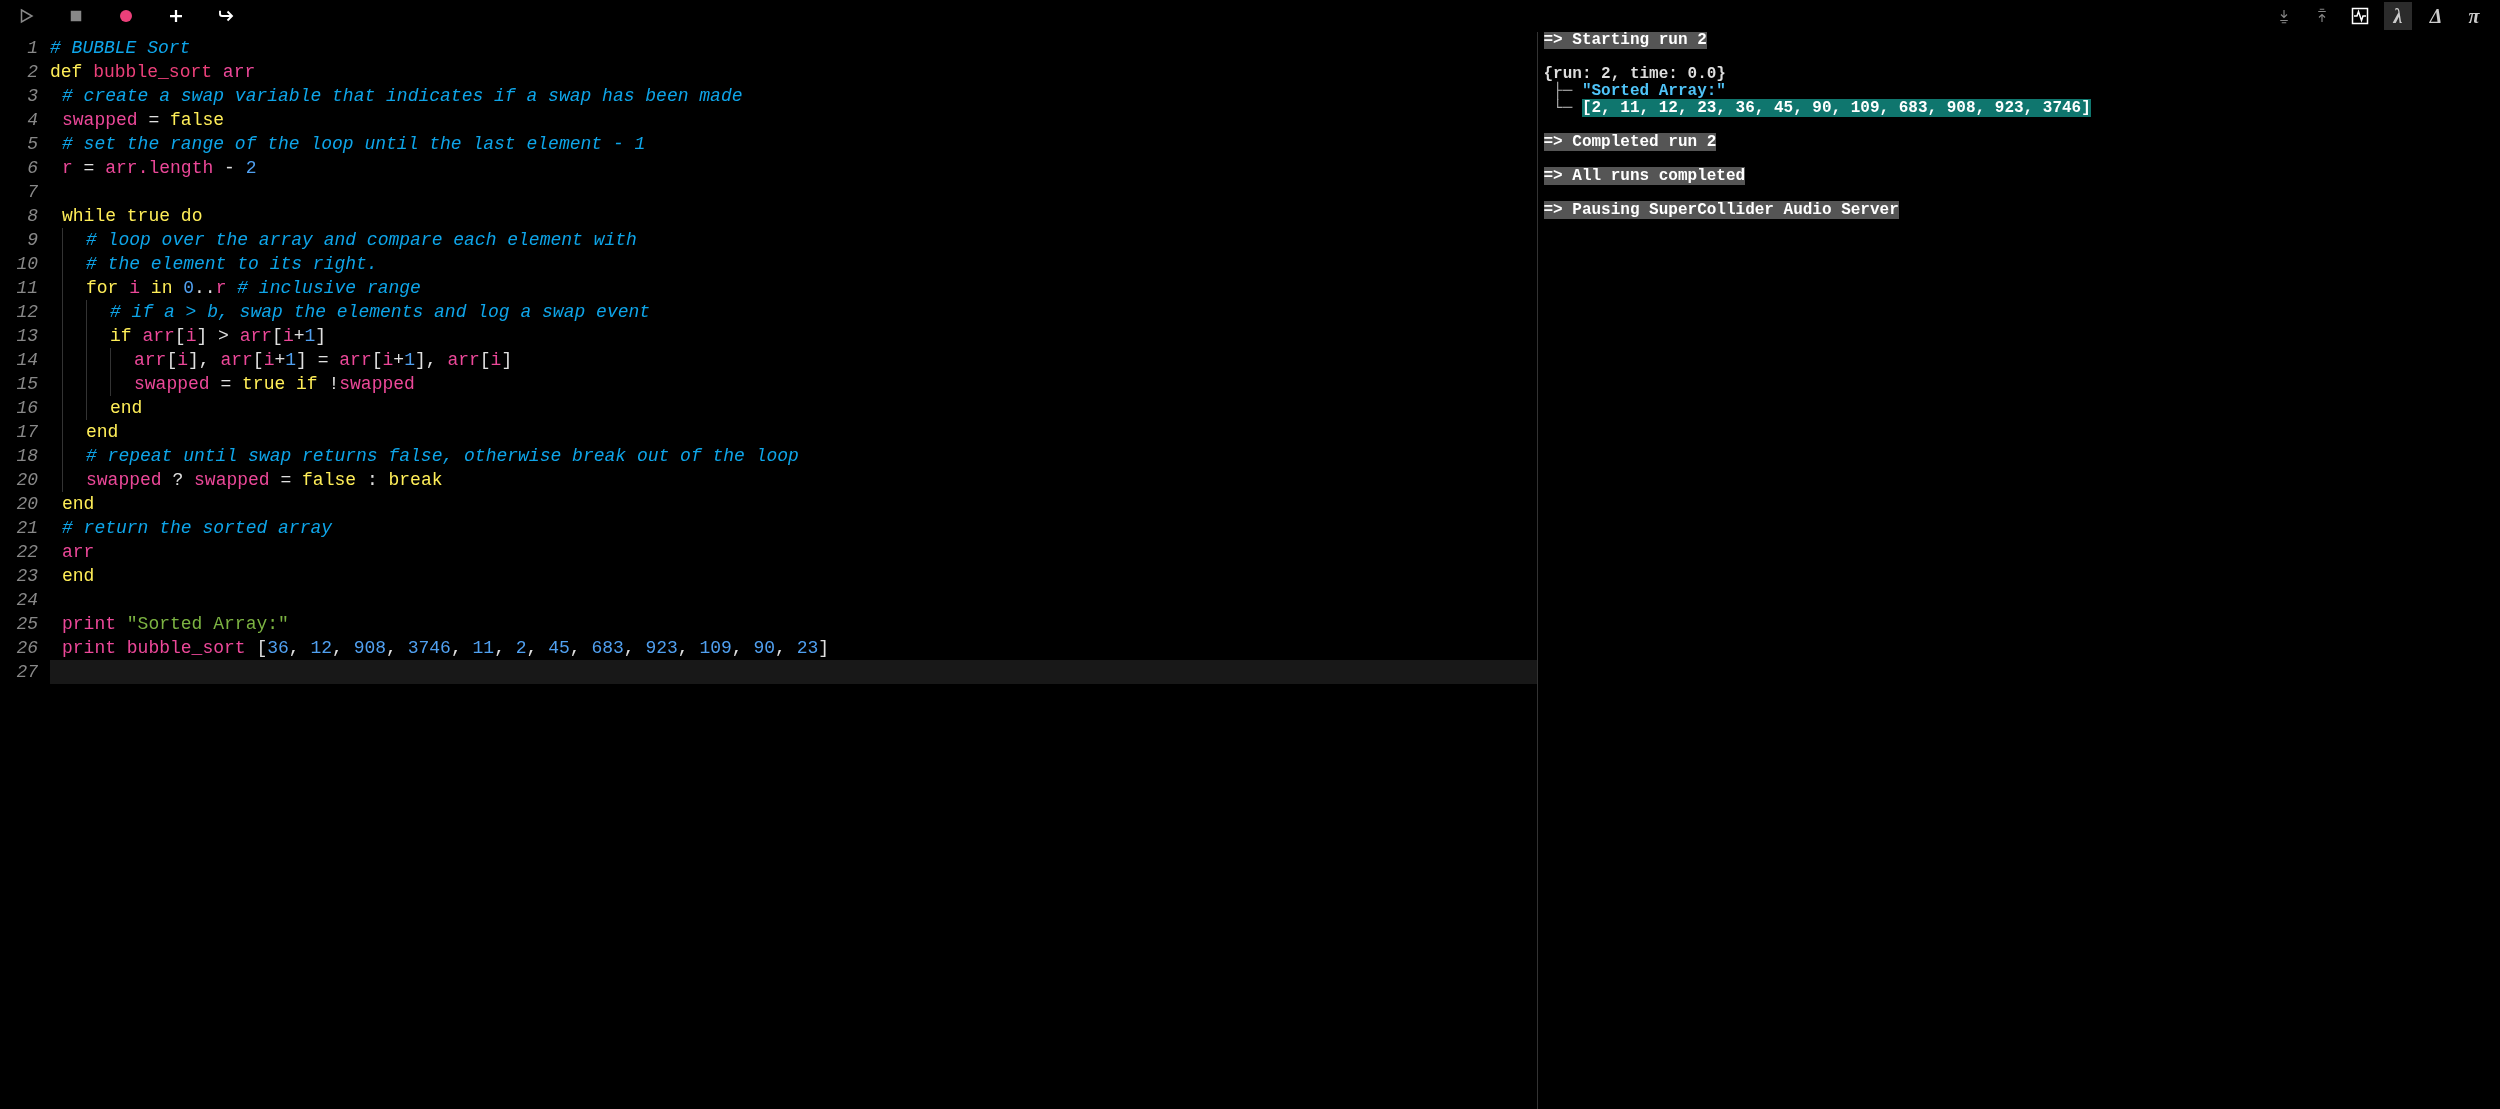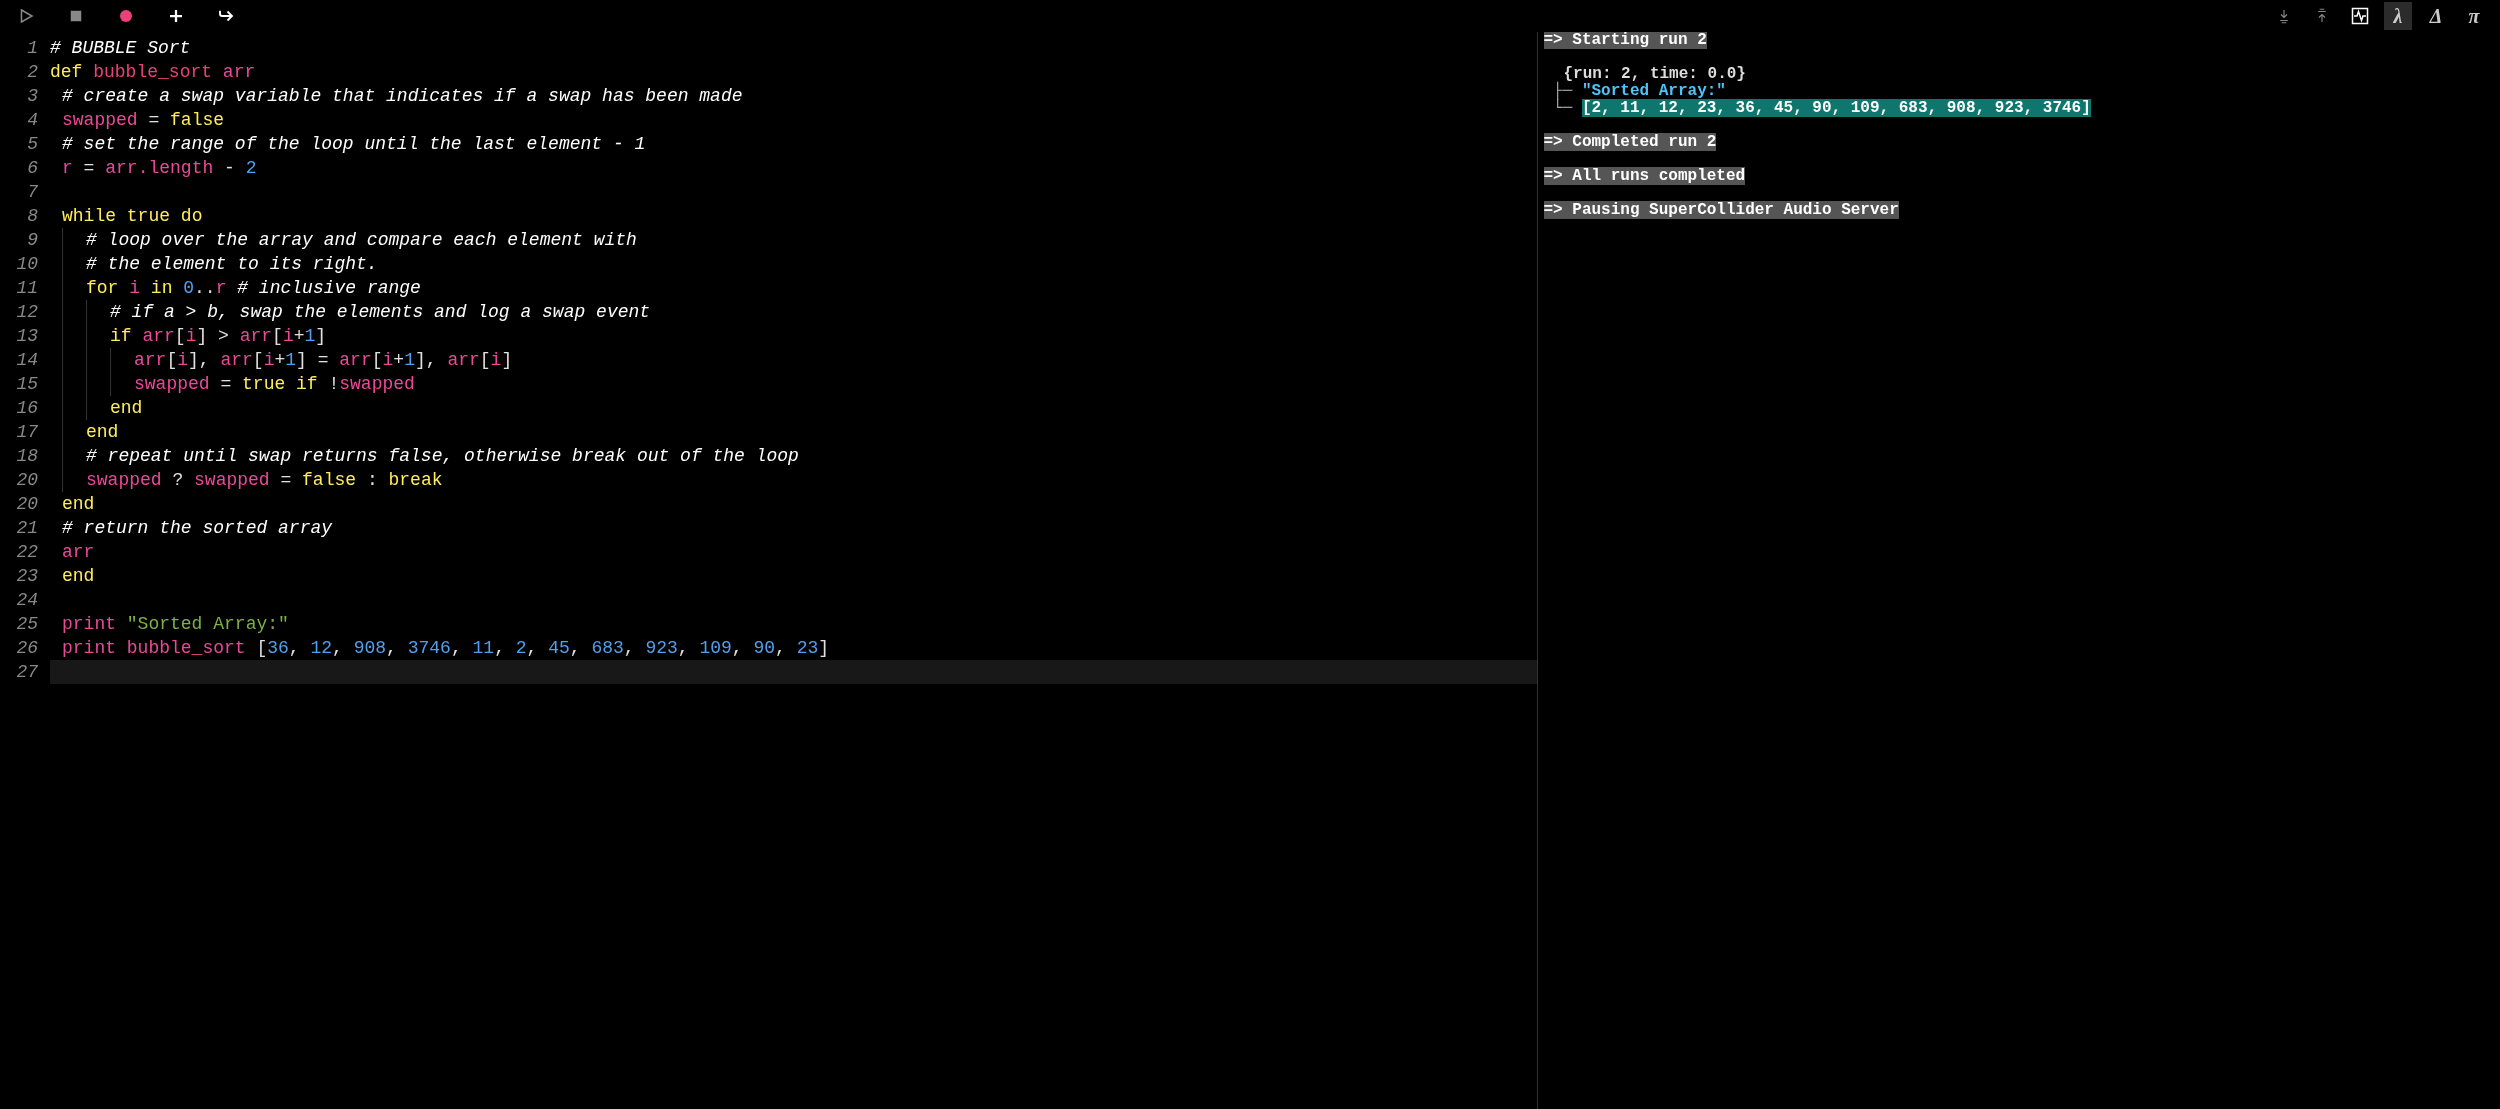--- a/index.html
+++ b/index.html
@@ -79,21 +79,21 @@
     height: 24px;
     line-height: 24px;
   }
   .line.current {
     background: #181818;
   }
 
   .kw { color: #ffee58; }
   .funcname { color: #ec407a; }
   .ident { color: #ec4899; }
-  .comment { color: #ffffff; font-style: italic; }
+  .comment { color: #0ea5e9; font-style: italic; }
   .num { color: #50a0f0; }
   .str { color: #7cb342; }
   .op { color: #e0e0e0; }
 
   .indent-guide {
     border-left: 1px solid #333;
     display: inline-block;
     height: 24px;
     vertical-align: top;
   }
@@ -115,21 +115,21 @@
   }
   .log-body {
     padding: 0 6px;
     line-height: 17px;
     white-space: pre;
   }
   .log-line { height: 17px; font-weight: bold; }
   .hl-gray { background: #555; color: #fff; }
   .hl-pink { background: #0f766e; color: #fff; }
   .log-blue { color: #4fc3f7; }
-  .log-plain { color: #ddd; margin-left: 20px; }
+  .log-plain { color: #ddd; }
   .tree-char { color: #aaa; }
 </style>
 </head>
 <body>
 
 <div class="app">
 
   <div class="toolbar">
     <div class="tool-left">
       <span class="icon-btn">

